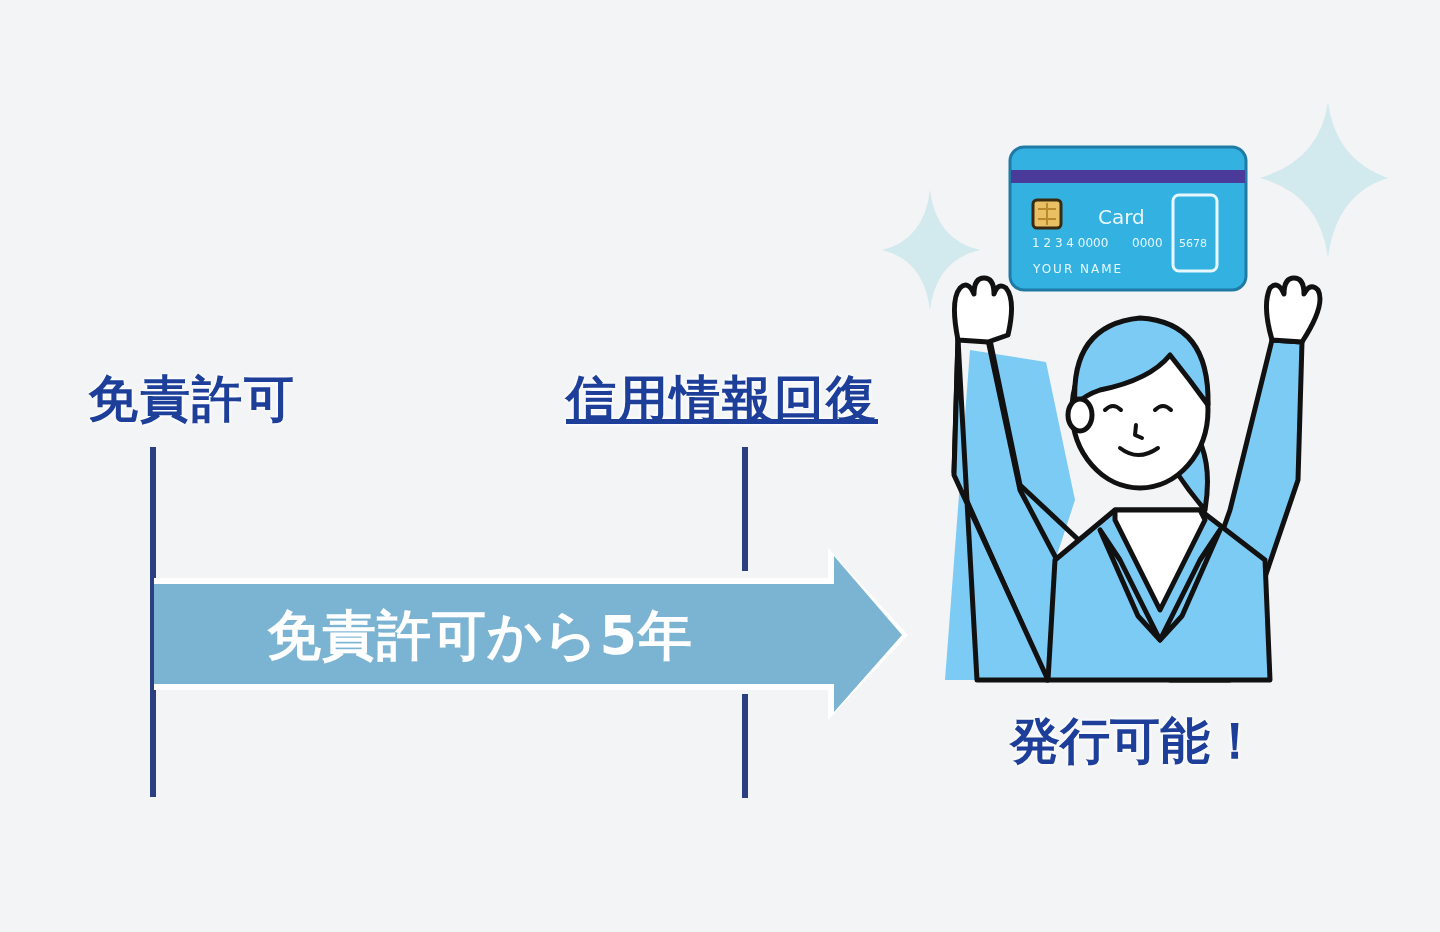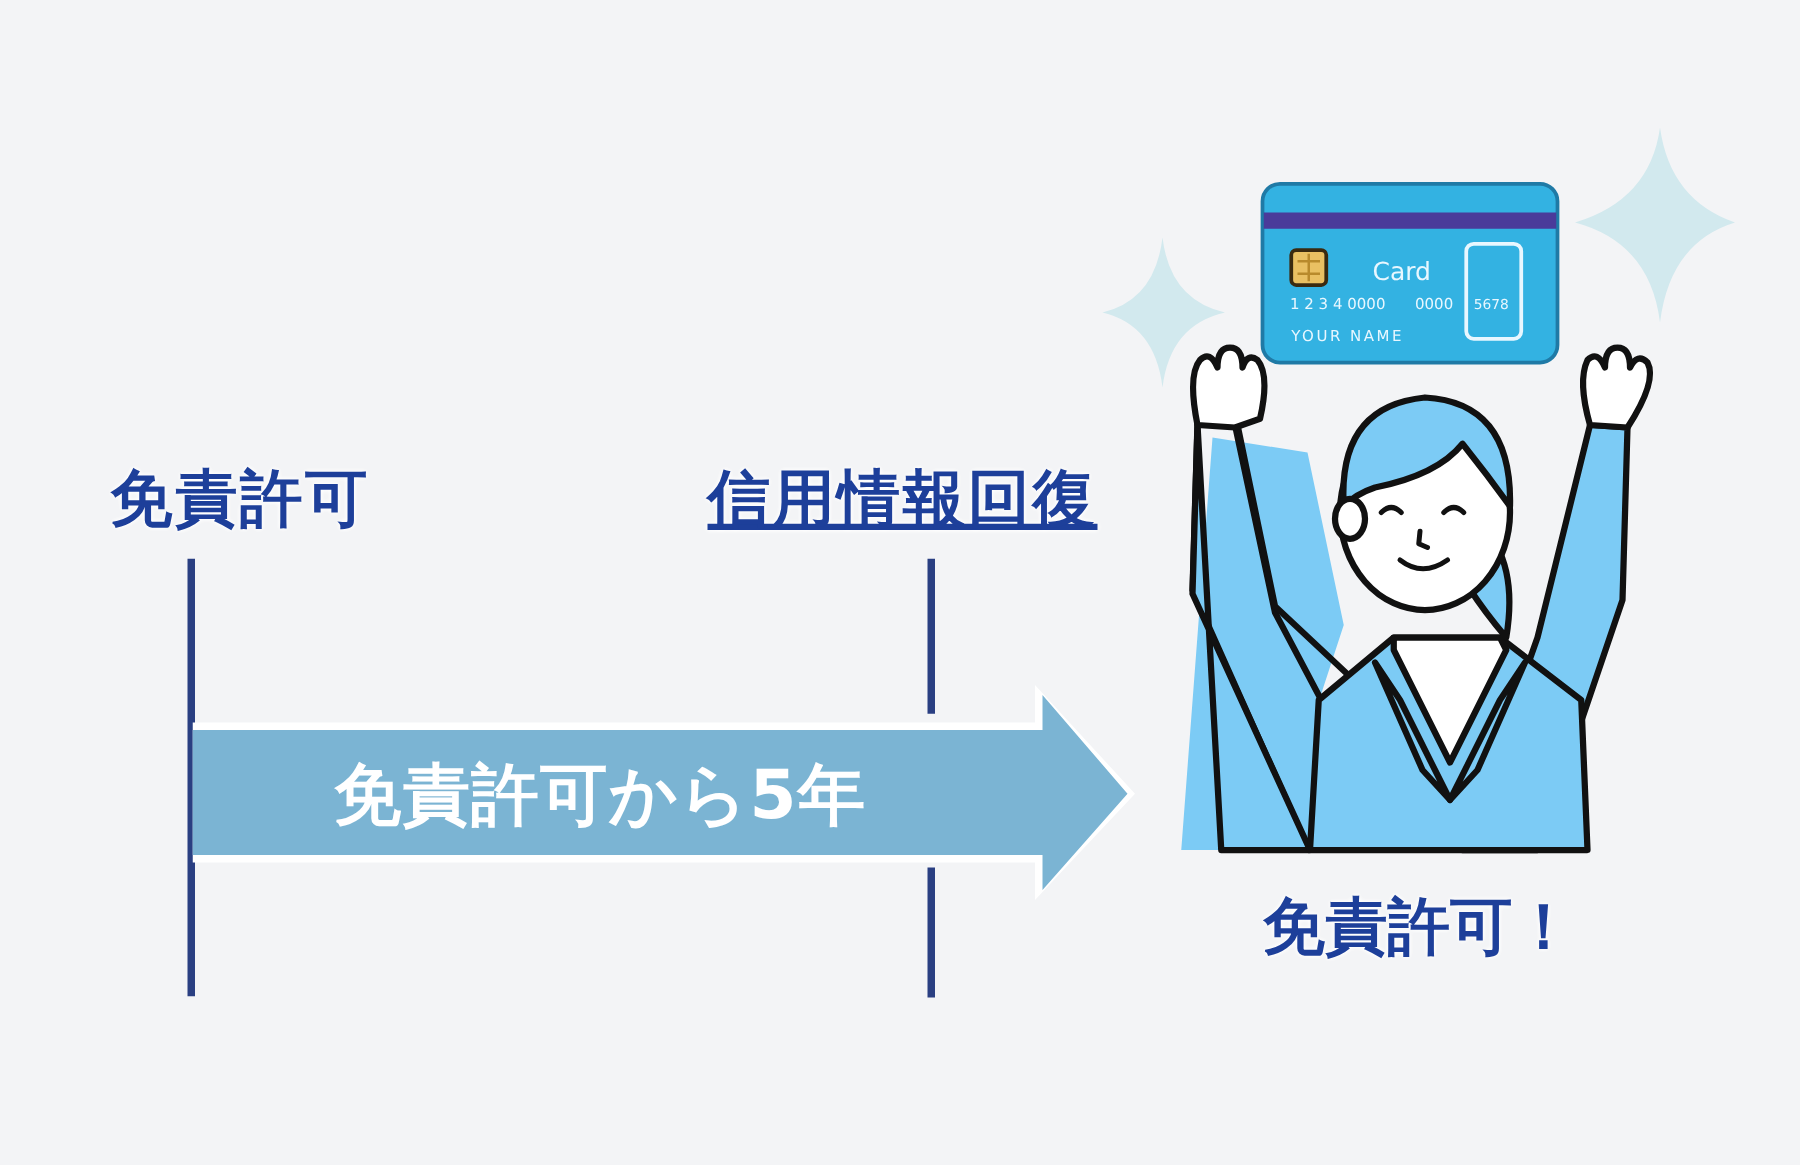--- a/index.html
+++ b/index.html
@@ -100,14 +100,14 @@
     <path d="M285,320 Q293,312 301,320" fill="none" stroke-width="4"></path>
     <path d="M266,335 L265,345 L272,348" fill="none" stroke-width="4"></path>
     <path d="M250,358 Q268,372 288,358" fill="none" stroke-width="4"></path>
 
     <path d="M88,250 Q80,210 90,198 Q98,190 104,204 Q104,188 114,188 Q124,188 124,204 Q128,192 136,198 Q146,210 138,245 L118,252 Z" fill="#ffffff"></path>
     <path d="M402,250 Q392,215 400,198 Q408,190 414,204 Q414,188 424,188 Q434,188 434,204 Q440,192 448,200 Q456,215 432,252 Z" fill="#ffffff"></path>
   </g>
 </svg>
 
 <div id="result-text">
-  <div>免責許可！</div>
+  <div>発行可能！</div>
 </div>
 
 </body></html>

